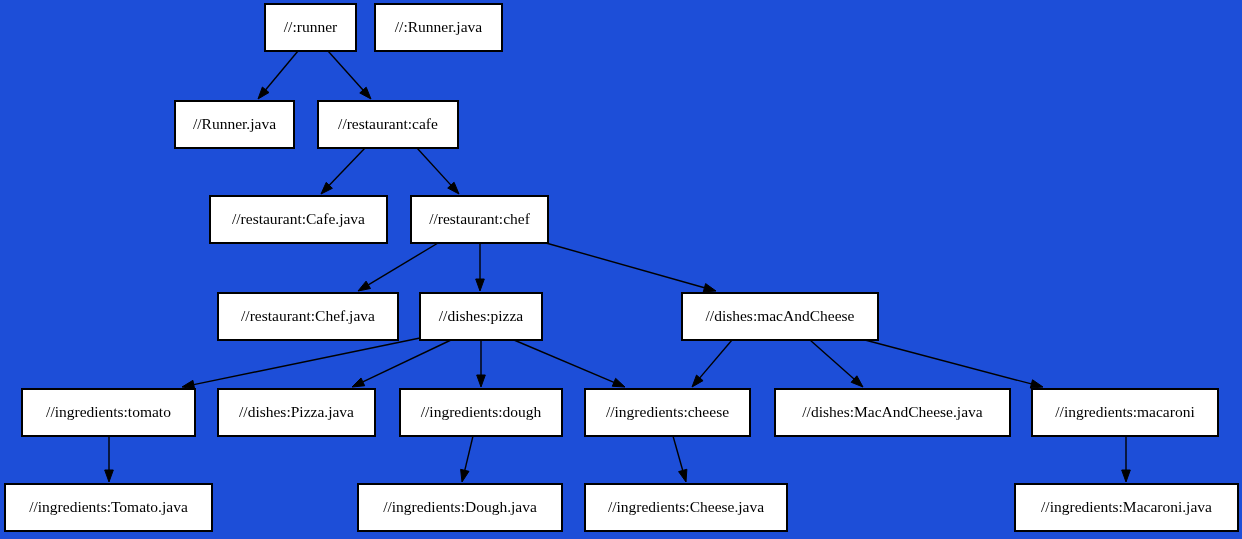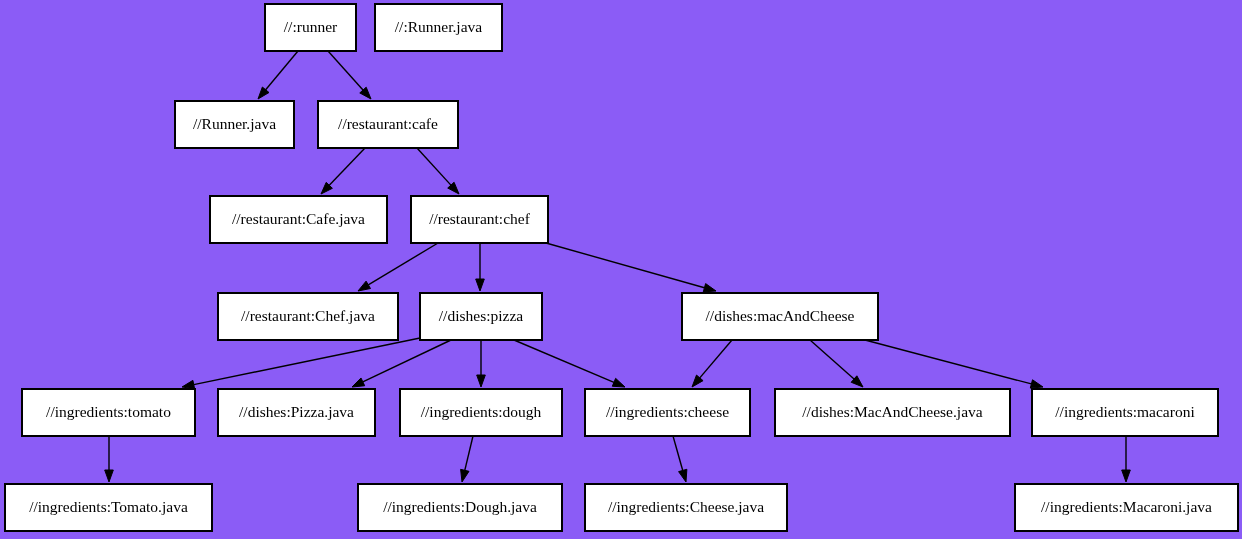--- a/index.html
+++ b/index.html
@@ -4,21 +4,21 @@
 <style>
   html, body {
     margin: 0;
     padding: 0;
     background: #ffffff;
   }
   #graph-canvas {
     position: relative;
     width: 1242px;
     height: 539px;
-    background: #8b5cf6;
+    background: #1d4ed8;
     overflow: hidden;
     font-family: "Liberation Serif", "DejaVu Serif", serif;
   }
   #graph-svg {
     position: absolute;
     top: 0;
     left: 0;
     width: 1242px;
     height: 539px;
   }

